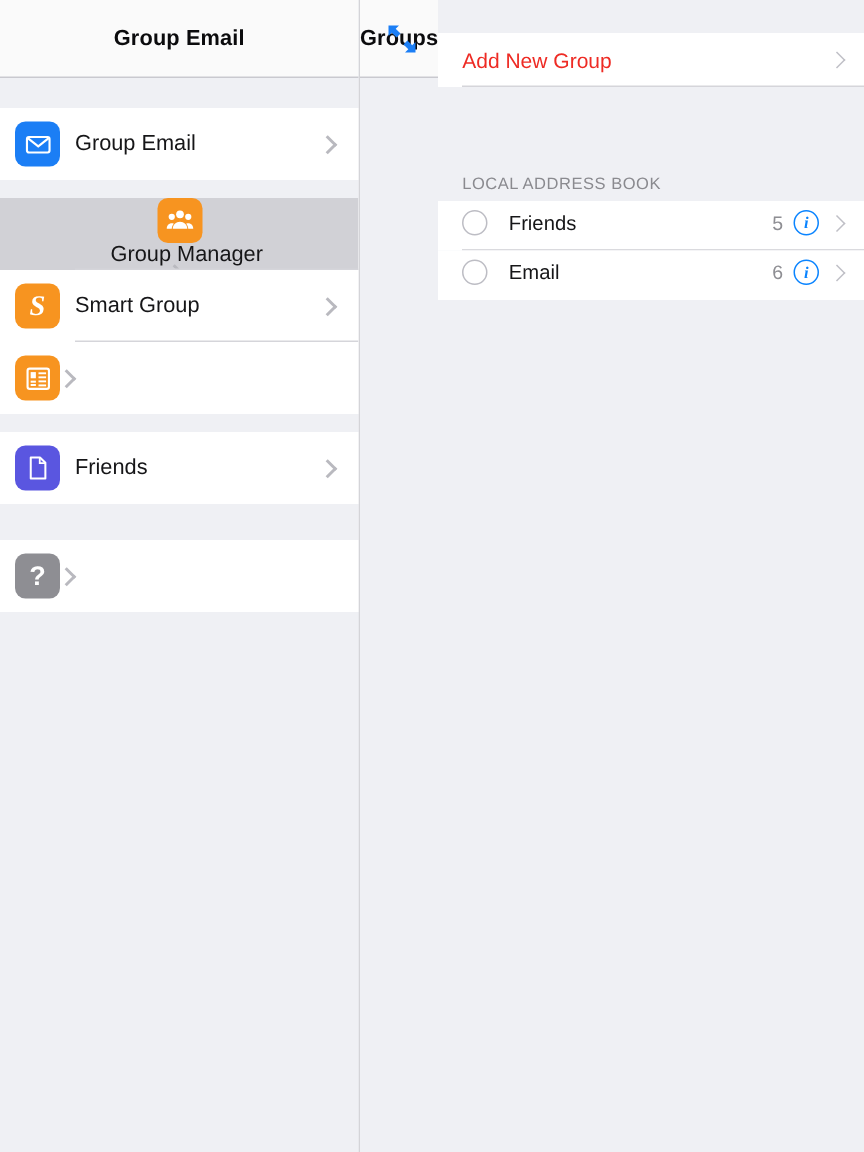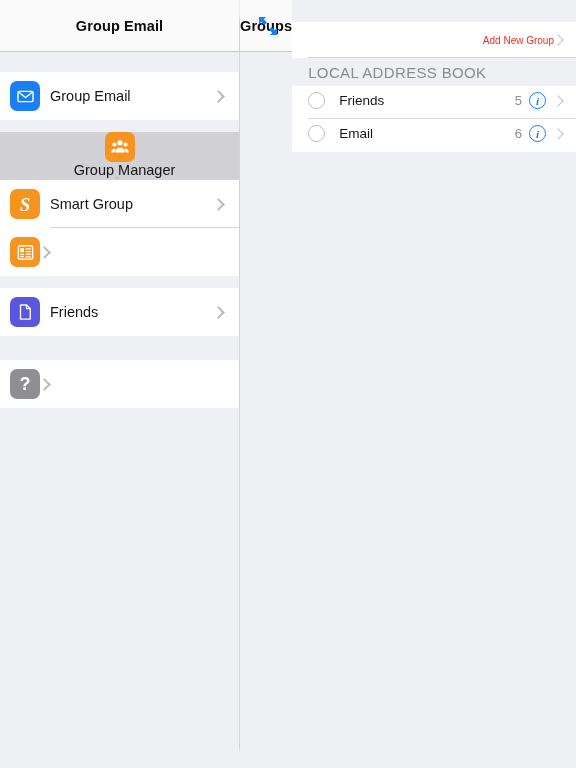--- a/index.html
+++ b/index.html
@@ -11,21 +11,21 @@
     overflow:hidden;
   }
   #app{ position:relative; width:576px; height:768px; display:flex; }
 
   
   #sidebar{
     width:240px; height:768px;
     background:#eff0f4;
     position:relative;
     border-right:1px solid #d4d4d8;
-    display:flex; flex-direction:column;border-radius:21px;
+    display:flex; flex-direction:column;
   }
   .navbar{
     height:52px; min-height:52px;
     background:#fafafa;
     border-bottom:1px solid #c9c9cf;
     display:flex; align-items:center; justify-content:center;
     position:relative;
   }
   .navbar-title{
     font-size:14.5px; font-weight:bold; color:#0b0b0d; letter-spacing:.1px;
@@ -87,35 +87,35 @@
   .d-row{
     height:36px;
     background:#ffffff;
     display:flex; align-items:center;
     padding:0 10px 0 16px;
     position:relative;
   }
   .d-row .sep{
     position:absolute; left:16px; right:0; bottom:0; height:1px; background:#d5d5da;
   }
-  .add-label{ font-size:10px; color:#ee2b24; flex:1;text-align:right; }
+  .add-label{ font-size:14px; color:#ee2b24; flex:1; }
   .d-chev{
     width:8px; height:8px;
     border-right:1.6px solid #bfbfc6;
     border-top:1.6px solid #bfbfc6;
     transform:rotate(45deg);
     flex:0 0 auto; margin-right:4px;
   }
 
   .group-header{
     height:28px;
     display:flex; align-items:flex-end;
     padding:0 0 5px 16px;
     background:#eff0f4;
-    font-size:15px; color:#8a8a8f; letter-spacing:.35px;
+    font-size:11px; color:#8a8a8f; letter-spacing:.35px;margin-top:48px;
   }
   .g-row{
     height:33px; background:#ffffff;
     display:flex; align-items:center;
     padding:0 10px 4px 16px;
     position:relative;
   }
   .g-row .sep{
     position:absolute; left:16px; right:0; bottom:0; height:1px; background:#dadade;
   }

